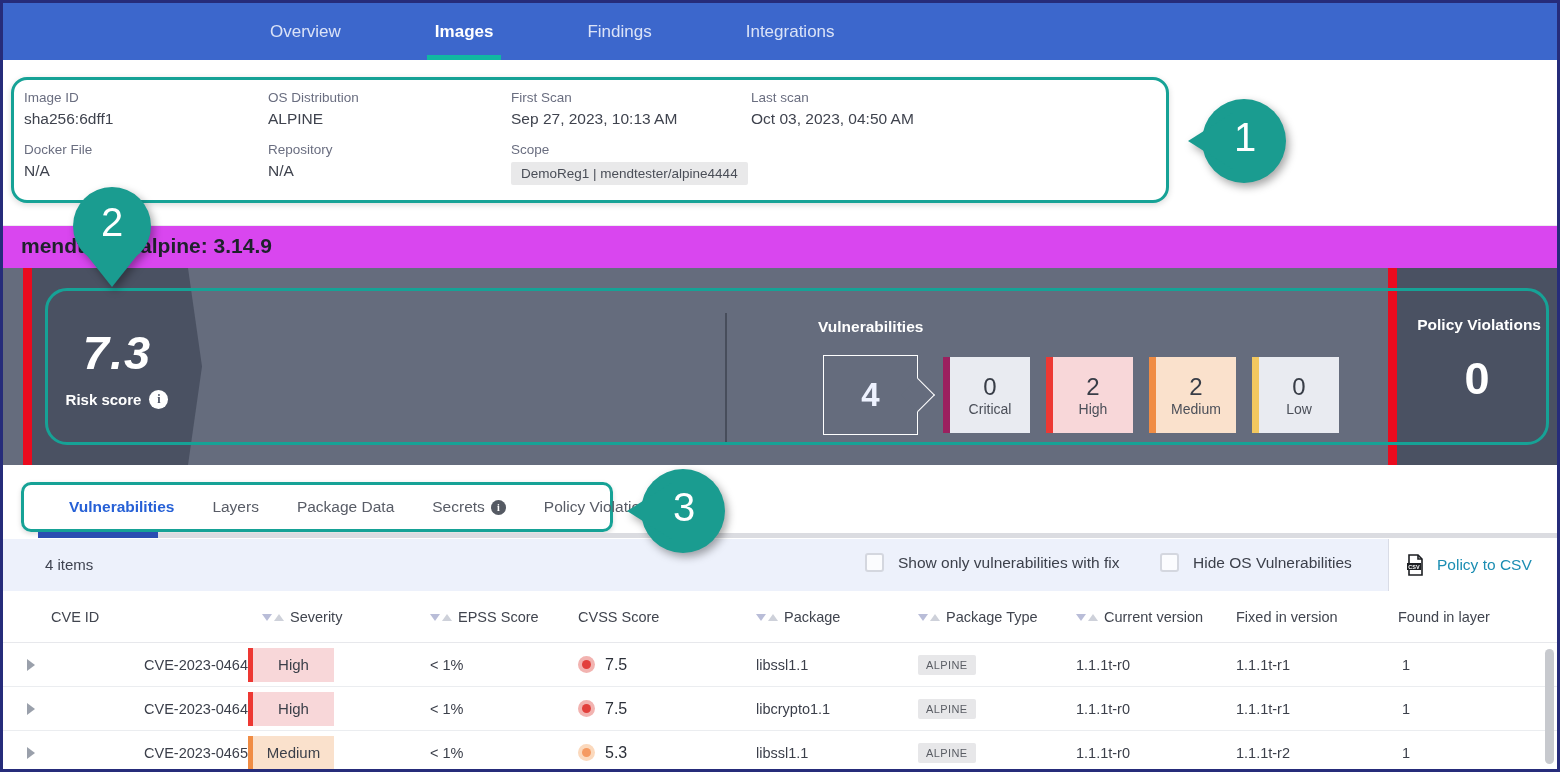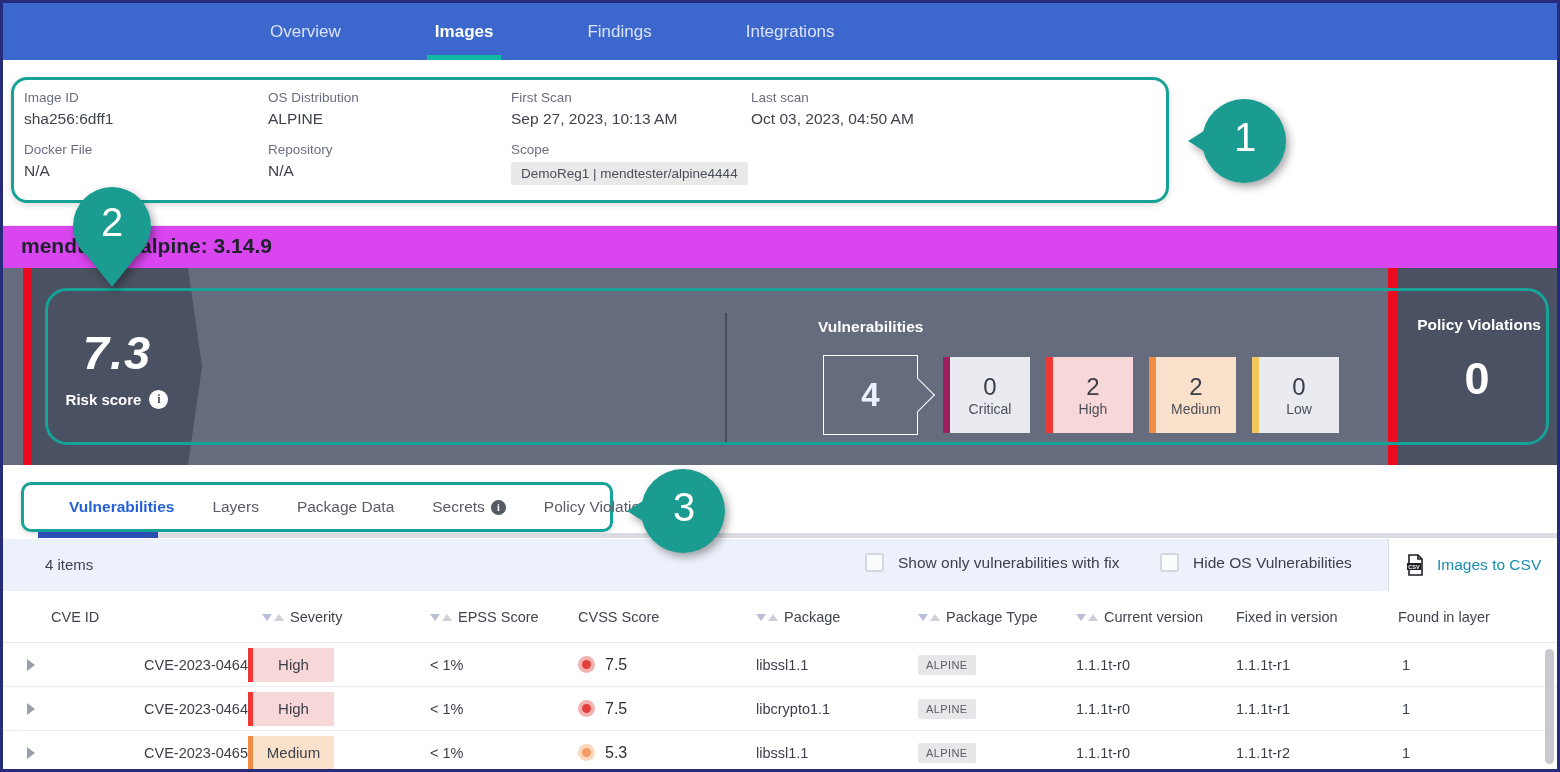--- a/index.html
+++ b/index.html
@@ -296,21 +296,21 @@
       <span class="filter-label">Hide OS Vulnerabilities</span>
     </div>
     <div class="divider"></div>
     <div class="export-zone">
       <svg width="24" height="24" viewBox="0 0 24 24">
         <path d="M6 2 h9 l4 4 v16 h-13 z" fill="none" stroke="#1c1e22" stroke-width="1.6"></path>
         <path d="M15 2 v4 h4" fill="none" stroke="#1c1e22" stroke-width="1.6"></path>
         <rect x="4" y="10" width="14" height="7" fill="#1c1e22"></rect>
         <text x="11" y="15.6" text-anchor="middle" font-size="5.5" fill="#ffffff" font-family="Liberation Sans, sans-serif" font-weight="bold">CSV</text>
       </svg>
-      <span class="export-label">Images to CSV</span>
+      <span class="export-label">Policy to CSV</span>
     </div>
   </section>
 
   <section class="thead">
     <div class="tgrid">
       <div class="th"></div>
       <div class="th first">
           <span>CVE ID</span>
         </div>
       <div class="th">

